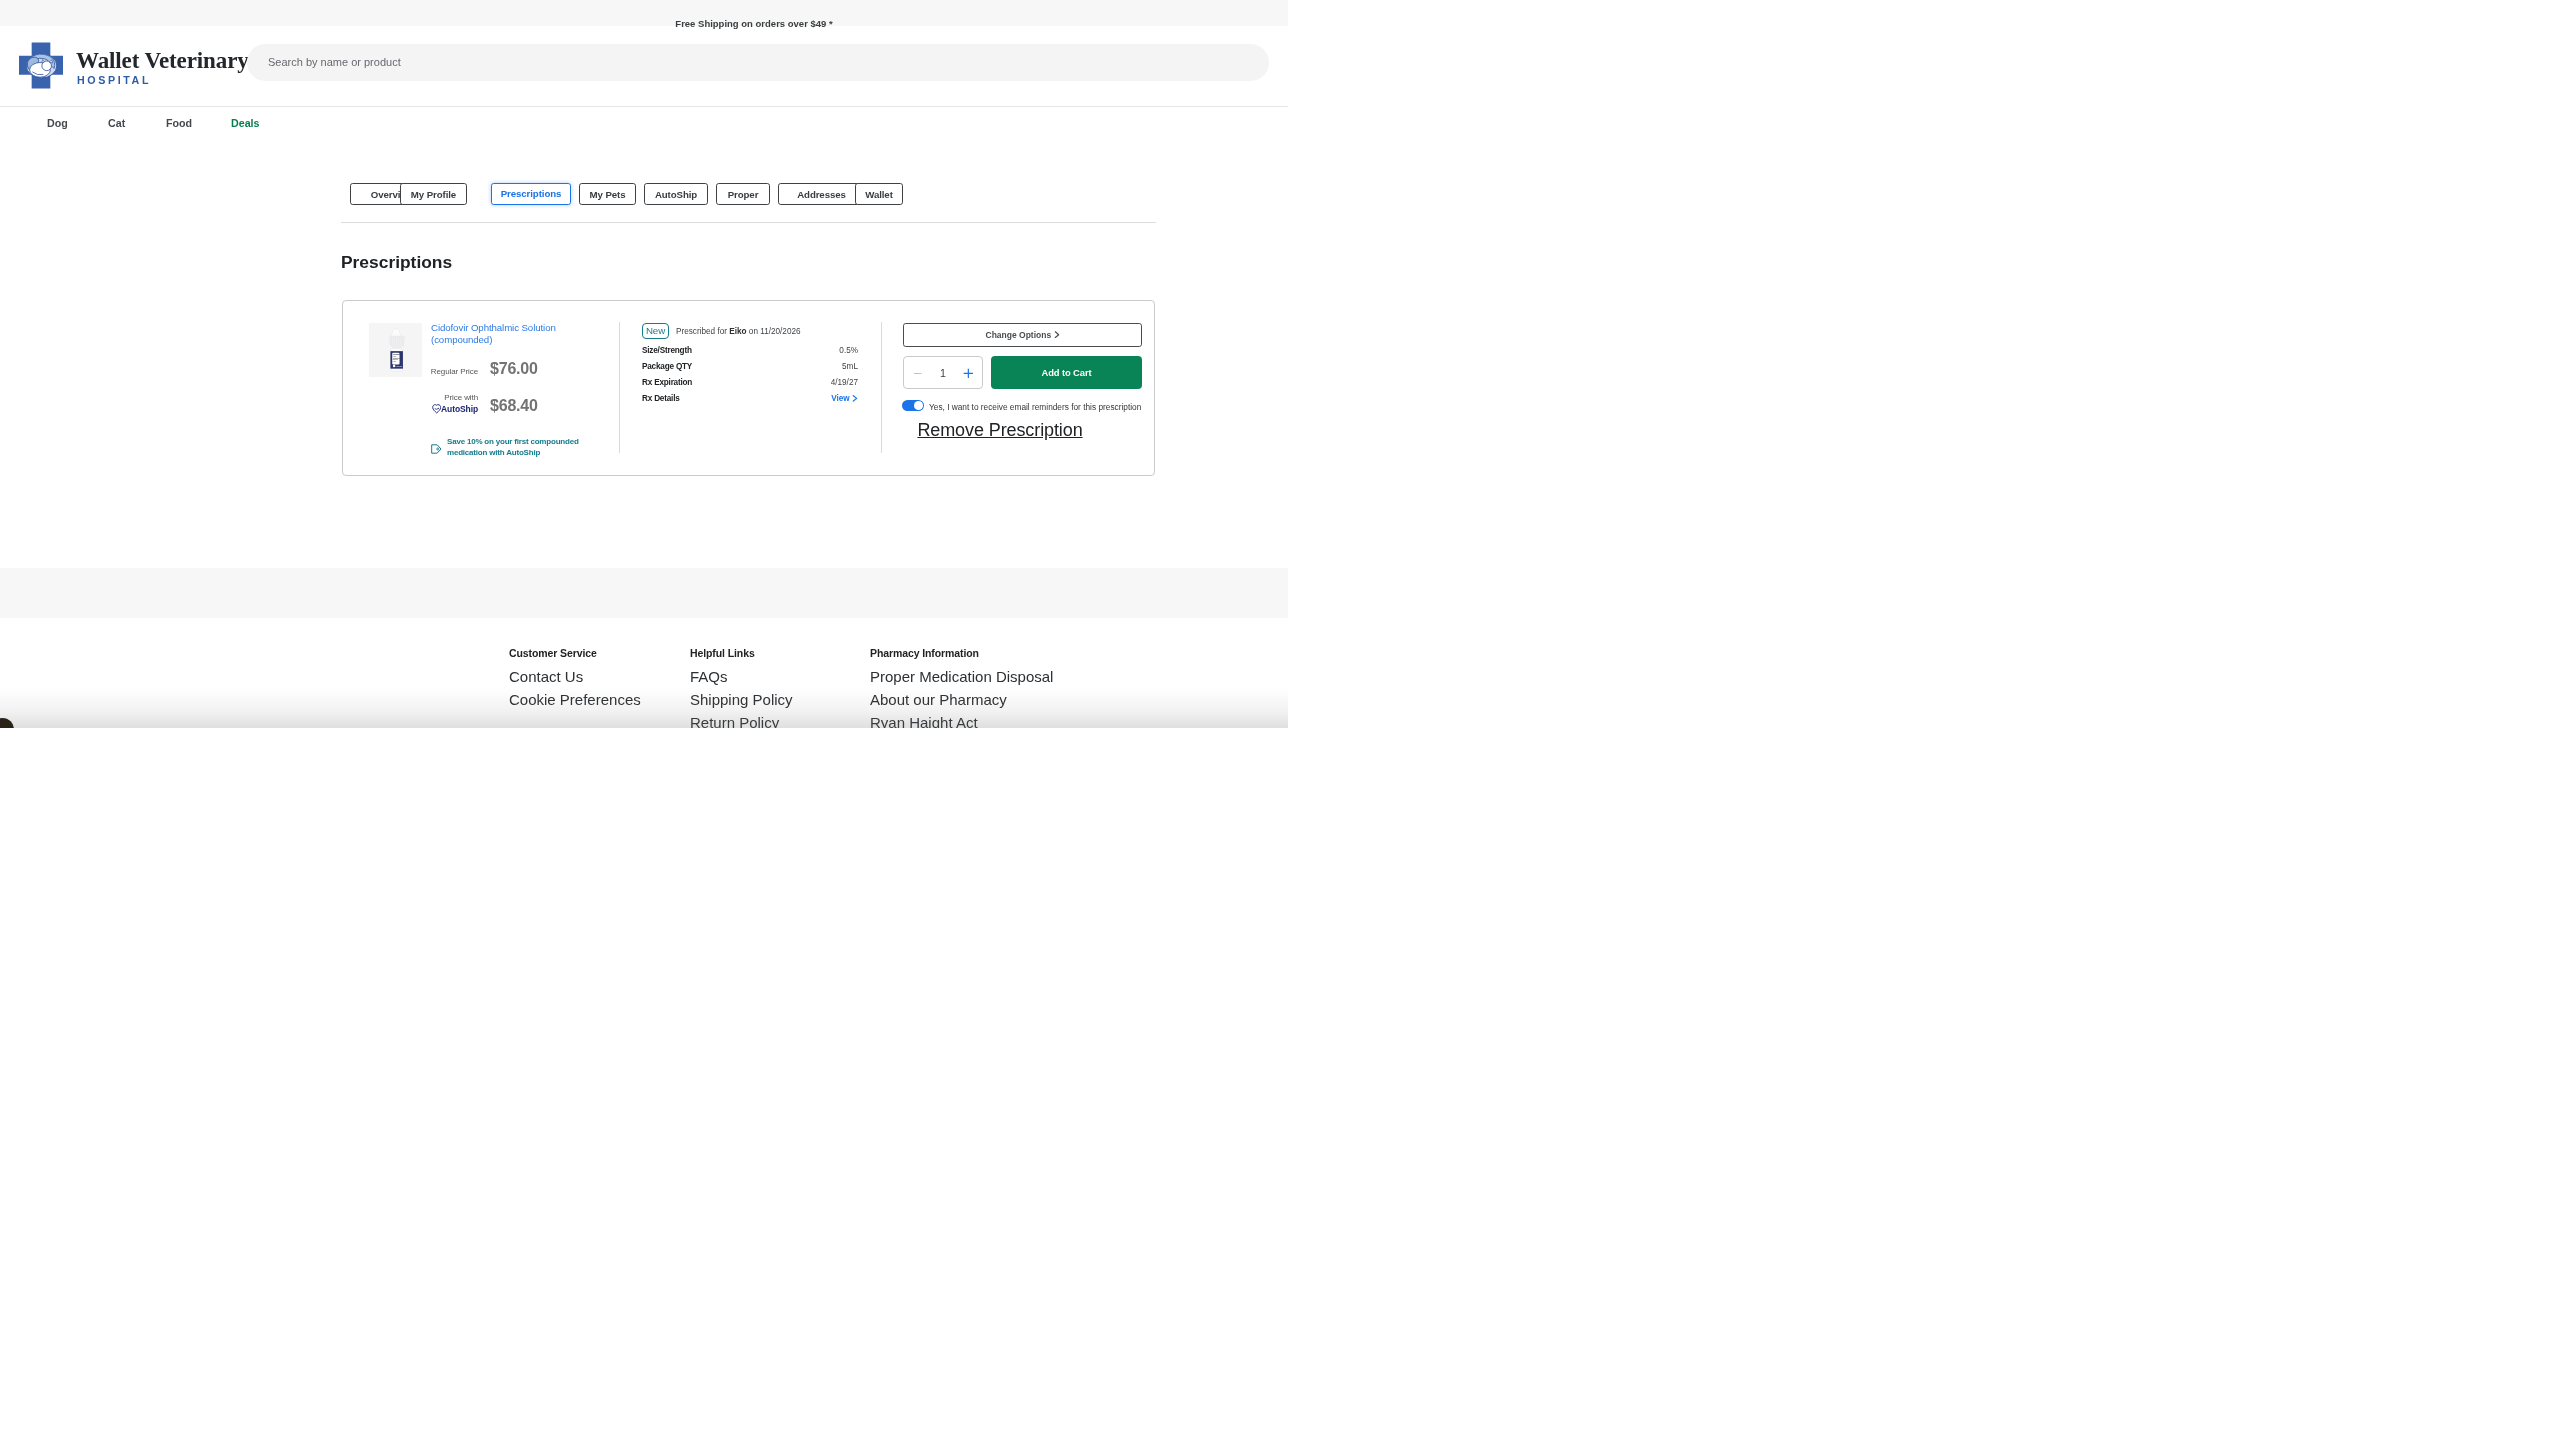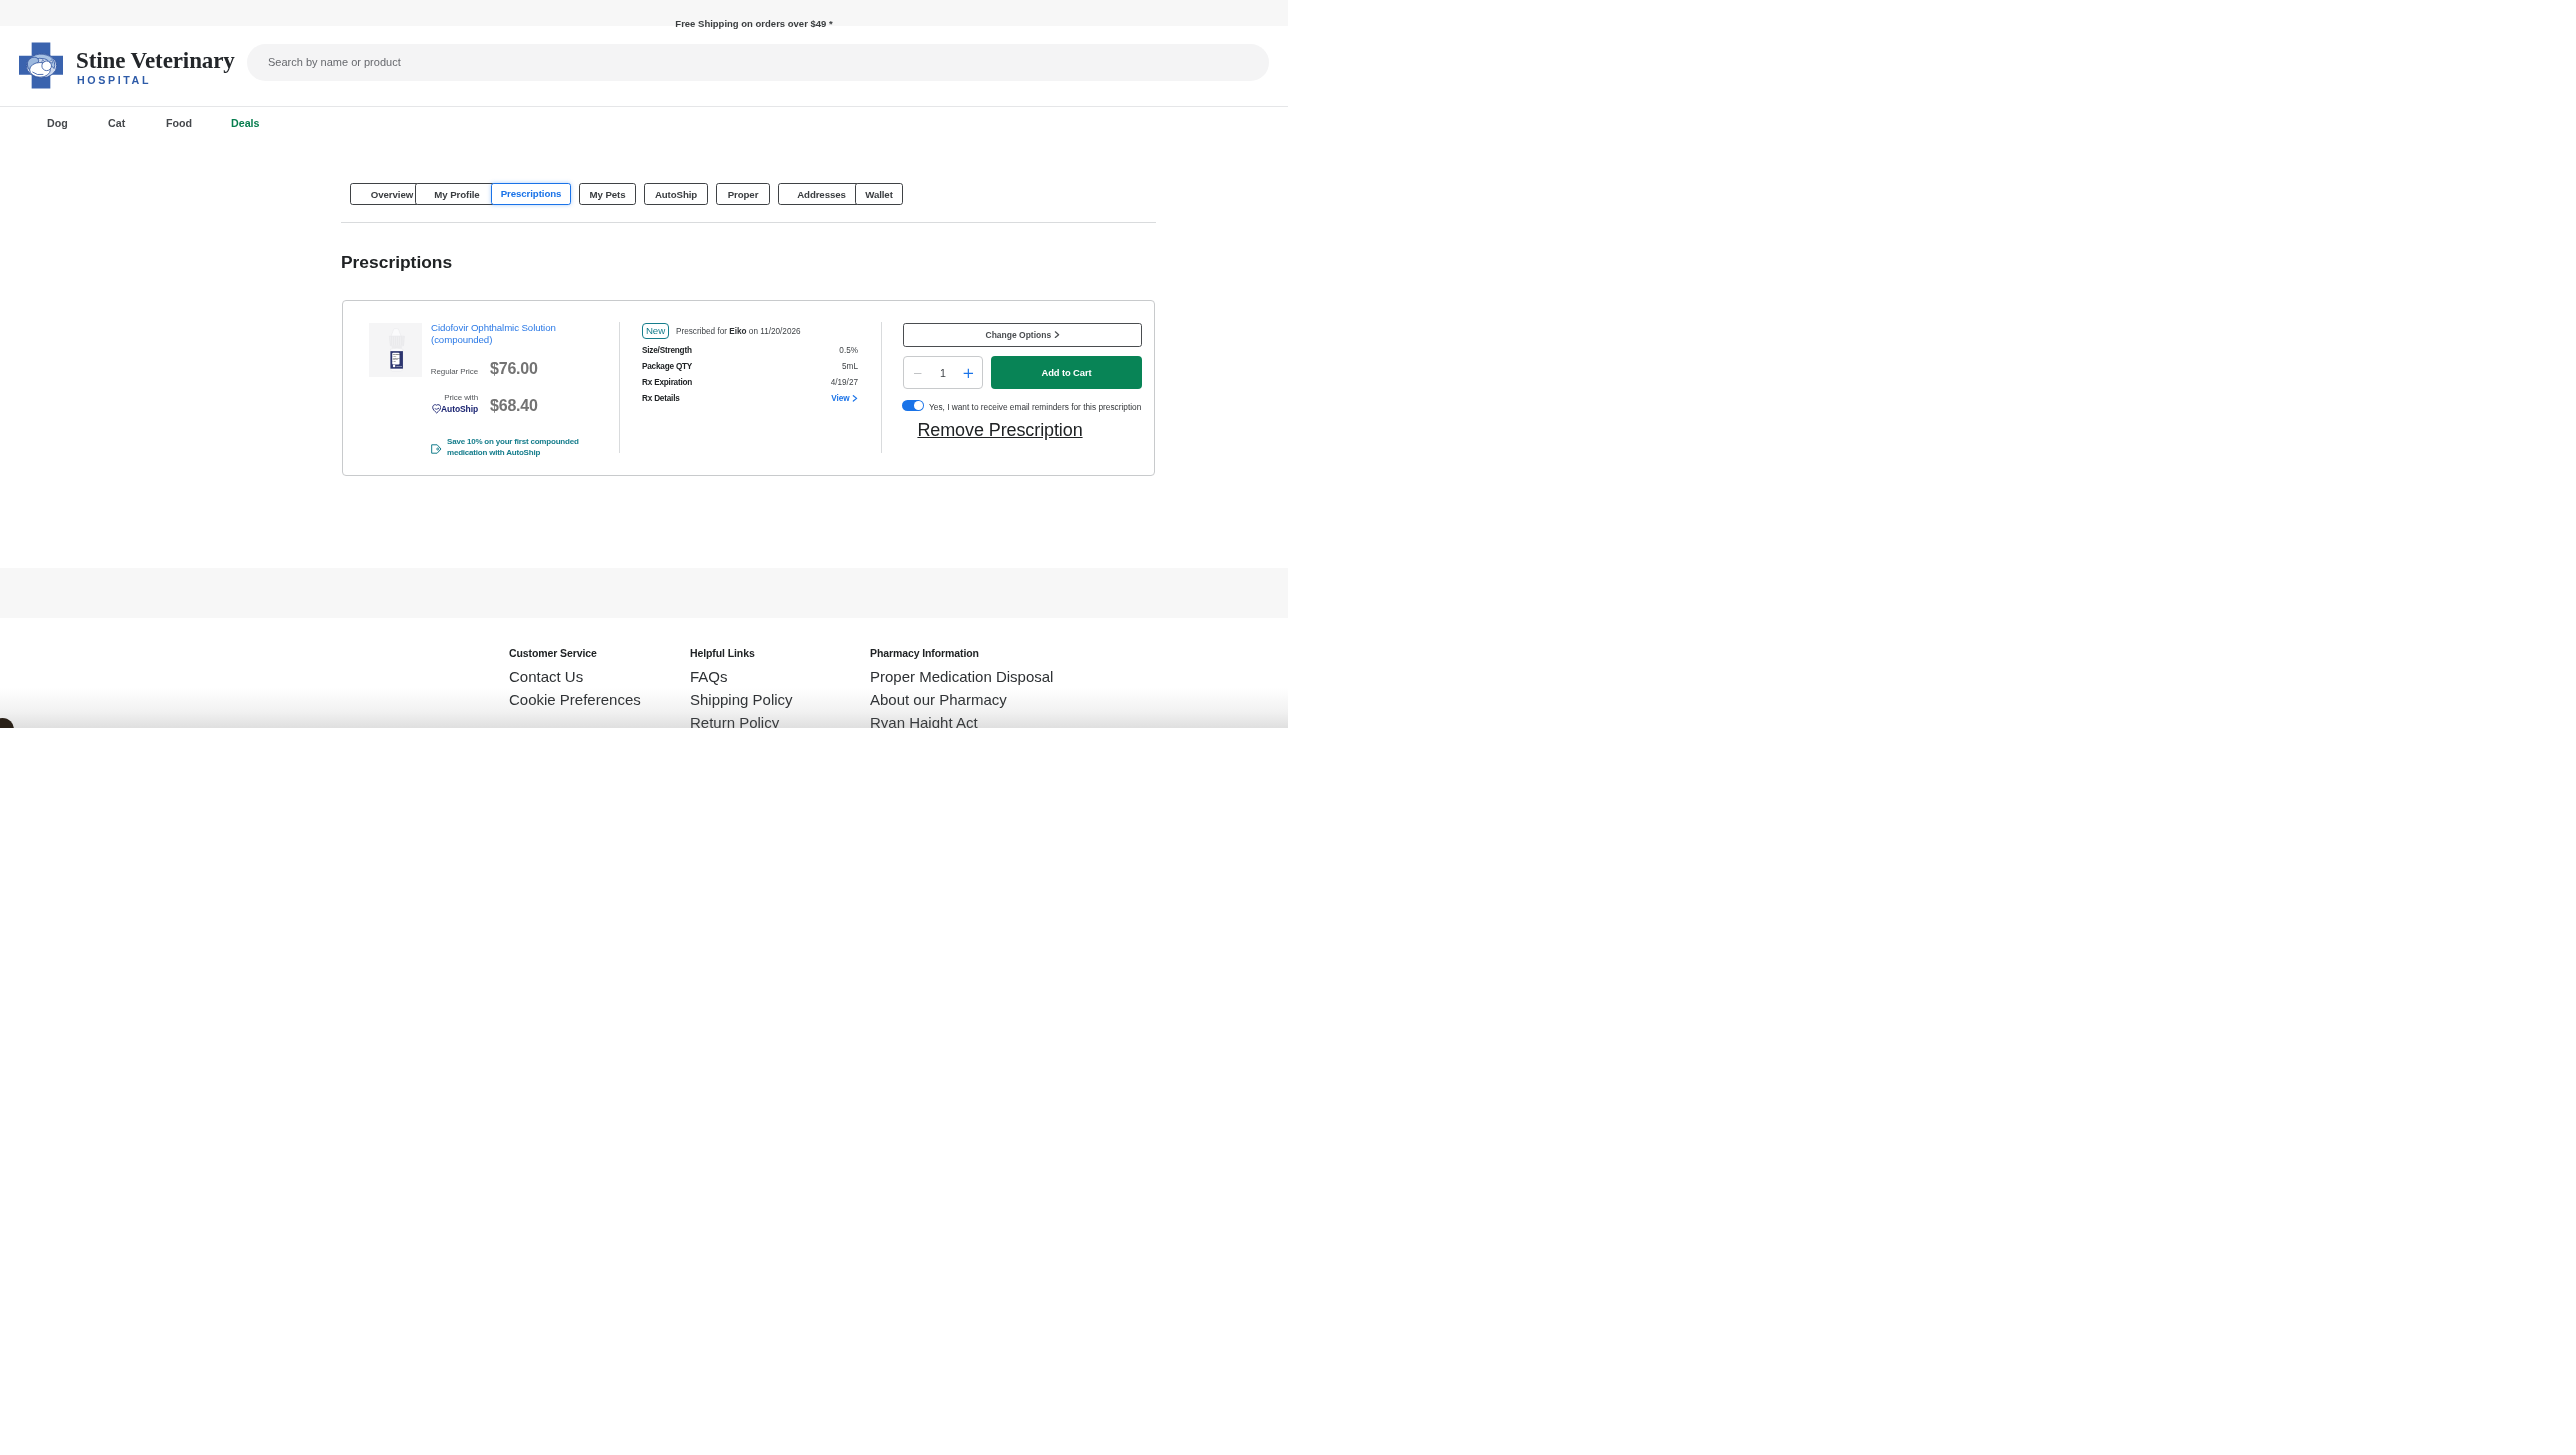--- a/index.html
+++ b/index.html
@@ -51,36 +51,36 @@
   <path d="M19 0.6 H47 V20.5 H66 V49 H47 V69.4 H19 V49 H0 V20.5 H19 Z" fill="#3a63ae"></path>
   <ellipse cx="33.8" cy="35.3" rx="22.9" ry="18.3" fill="#cdd9ee" stroke="#2e539e" stroke-width="1.4"></ellipse>
   <path d="M13.5 38 Q11.5 27 20 21.5 Q30 15.5 42 19.5 Q51 22.5 53 30 Q54.5 35 52.5 39.5 Q50 35.5 46 34.5 Q46.5 27.5 38.5 25 Q30 22.5 23 26.5 Q16 30.5 16.5 38.5 Z" fill="#a9c3e4" stroke="#2e539e" stroke-width="1.2" stroke-linejoin="round"></path>
   <path d="M13.5 38 Q11 30 15.5 25.5 Q19 22 24 22.5 Q28.5 23 29.5 27 Q30 30 27 31.5 Q22 34 20.5 39 Q19.5 42.5 21 45.5 Q16 43.5 13.5 38 Z" fill="#9db9de" stroke="#2e539e" stroke-width="1.2" stroke-linejoin="round"></path>
   <ellipse cx="31.5" cy="41.5" rx="15.5" ry="11" fill="#fff" stroke="#2e539e" stroke-width="1.2"></ellipse>
   <circle cx="41.5" cy="35.5" r="7.2" fill="#fff" stroke="#2e539e" stroke-width="1.2"></circle>
   <path d="M45.5 29.8 l3.6 -3.2 l1.2 4.8 Z" fill="#fff" stroke="#2e539e" stroke-width="1"></path>
   <path d="M38.3 29.6 l-2.8 -3.4 l-1.6 4.4 Z" fill="#fff" stroke="#2e539e" stroke-width="1"></path>
   <path d="M20.5 45 Q27 50.5 36 48.5" fill="none" stroke="#2e539e" stroke-width="1.2" stroke-linecap="round"></path>
 </svg>
-<div class="brandname">Stine Veterinary</div>
+<div class="brandname">Wallet Veterinary</div>
 <div class="brandsub">HOSPITAL</div>
 <div class="search">
     <span>Search by name or product</span>
   </div>
 
 <div class="navrow">
   <a style="left:47px">Dog</a>
   <a style="left:108px">Cat</a>
   <a style="left:166px">Food</a>
   <a style="left:231px;color:#067d4e">Deals</a>
 </div>
 
 <div class="tabs">
   <div class="tab" style="left:8px;width:84px">Overview</div>
-  <div class="tab" style="left:73px;width:84px">My Profile</div>
+  <div class="tab" style="left:58px;width:67px">My Profile</div>
   <div class="tab active" style="left:149px;width:80px">Prescriptions</div>
   <div class="tab" style="left:237px;width:57px">My Pets</div>
   <div class="tab" style="left:302px;width:64px">AutoShip</div>
   <div class="tab" style="left:374px;width:54px">Proper</div>
   <div class="tab" style="left:436px;width:87px">Addresses</div>
   <div class="tab" style="left:513px;width:48px">Wallet</div>
 </div>
 <div class="tabdiv"></div>
 <h1>Prescriptions</h1>
 

